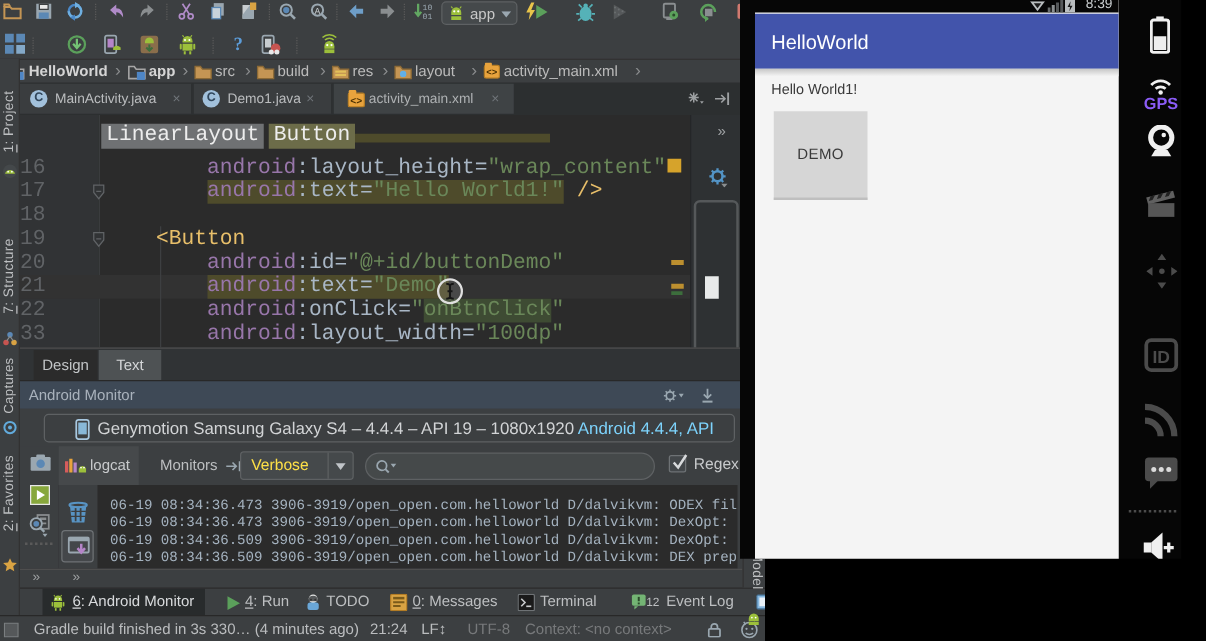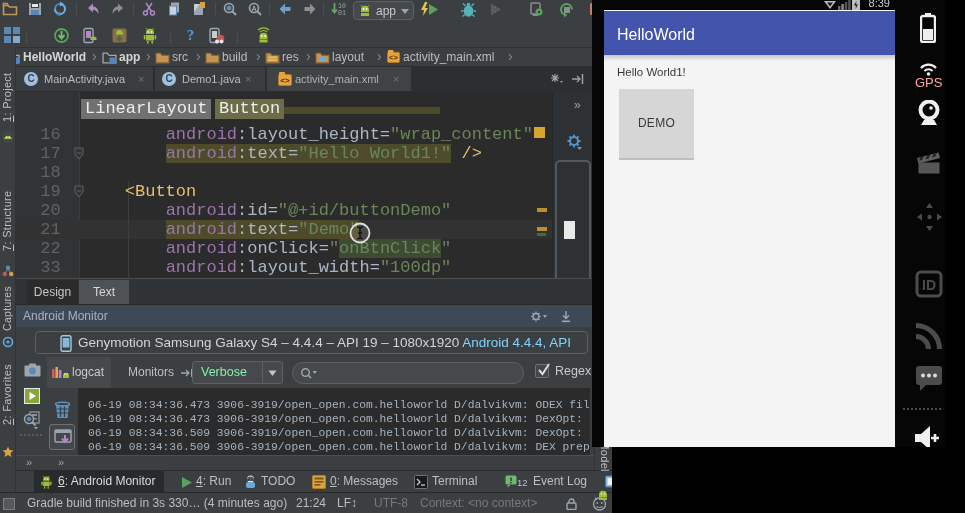--- a/index.html
+++ b/index.html
@@ -267,21 +267,21 @@
       </svg>
     <svg style="position:absolute;right:28px;top:7px" width="13" height="12" viewBox="0 0 13 12">
         <path d="M1 6 L9 6 M6 3 L9 6 L6 9" stroke="#9da0a2" stroke-width="1.3" fill="none"></path>
         <path d="M11.5 1 L11.5 11" stroke="#9da0a2" stroke-width="1.5"></path>
       </svg>
   </div>
 
   <div class="r" id="editor" style="left:16px;top:92px;width:536px;height:186px;background:#2B2B2B;overflow:hidden">
     <style>
       .cl{position:absolute;left:0;width:536px;height:19px;font:17px/19px "Liberation Mono",monospace;white-space:pre;color:#A9B7C6}
-      .ln{position:absolute;left:16px;width:37px;text-align:center;color:#606366;font:17px/19px "Liberation Mono",monospace}
+      .ln{position:absolute;left:0;width:37px;text-align:left;color:#606366;font:17px/19px "Liberation Mono",monospace}
       .pur{color:#9876AA}.grn{color:#6A8759}.tag{color:#E8BF6A}.wh{color:#A9B7C6}
       .hl{background:#4E4B2B}.hl2{background:#3E4B33}
     </style>
 
     <div class="r" style="left:0;top:0;width:63px;height:186px;background:#313335"></div>
     <div class="r" style="left:63px;top:0;width:1px;height:186px;background:#3a3c3e"></div>
 
     <div class="r" style="left:0;top:128.4px;width:536px;height:19px;background:#323232"></div>
 
     <div class="r" style="left:112px;top:89px;width:1px;height:97px;background:#3d3f41"></div>
@@ -386,21 +386,21 @@
       <span style="position:absolute;left:25px;top:0;font-size:12px;color:#C8CACC;line-height:30px">logcat</span>
     </div>
 
     <span style="position:absolute;left:112px;top:0;font-size:12px;color:#BDBFC1;line-height:30px">Monitors</span>
     <svg style="position:absolute;left:164px;top:11px" width="14" height="10" viewBox="0 0 14 10">
         <path d="M1 5 L9 5 M6 2 L9 5 L6 8" stroke="#9AA7B0" stroke-width="1.3" fill="none"></path>
         <rect x="11" y="1" width="1.6" height="8" fill="#9AA7B0"></rect>
       </svg>
 
     <div class="r" style="left:176px;top:4px;width:91px;height:23px;background:#45494B;border:1px solid #5E6163;border-radius:3px">
-      <span style="position:absolute;left:8px;top:0;font-size:12.5px;color:#86efac;line-height:21px">Verbose</span>
+      <span style="position:absolute;left:8px;top:0;font-size:12.5px;color:#fde047;line-height:21px">Verbose</span>
       <div style="position:absolute;right:19px;top:0;width:1px;height:21px;background:#5E6163"></div>
       <svg style="position:absolute;right:5px;top:8px" width="9" height="7" viewBox="0 0 9 7">
           <path d="M0.5 0.5 L8.5 0.5 L4.5 6 Z" fill="#C0C4C8"></path>
         </svg>
     </div>
 
     <div class="r" style="left:276px;top:5px;width:232px;height:22px;background:#45494A;border:1px solid #5E6163;border-radius:11px">
       <svg style="position:absolute;left:7px;top:4px" width="18" height="13" viewBox="0 0 18 13">
           <circle cx="5.5" cy="5.5" r="3.8" fill="none" stroke="#9AA7B0" stroke-width="1.4"></circle>
           <path d="M8.3 8.3 L11 11" stroke="#9AA7B0" stroke-width="1.6"></path>
@@ -661,21 +661,21 @@
     <svg style="position:absolute;left:25px;top:13px" width="16" height="30" viewBox="0 0 16 30">
         <rect x="1" y="3" width="14" height="26" rx="2" fill="none" stroke="#EFEFEF" stroke-width="2.4"></rect>
         <rect x="5" y="0" width="6" height="3" fill="#EFEFEF"></rect>
         <rect x="3" y="16" width="10" height="11" fill="#EFEFEF"></rect>
       </svg>
 
     <svg style="position:absolute;left:23px;top:59px" width="21" height="17" viewBox="0 0 21 17">
         <path d="M3 9 A10 10 0 0 1 18 9 M6.5 12 A6 6 0 0 1 14.5 12" fill="none" stroke="#EFEFEF" stroke-width="2.2"></path>
         <circle cx="10.5" cy="15" r="1.8" fill="#EFEFEF"></circle>
       </svg>
-    <span style="position:absolute;left:20px;top:75px;color:#fca5a5;font-size:13px;font-weight:normal">GPS</span>
+    <span style="position:absolute;left:20px;top:75px;color:#8b5cf6;font-size:13px;font-weight:bold">GPS</span>
 
     <svg style="position:absolute;left:22px;top:100px" width="24" height="28" viewBox="0 0 24 28">
         <circle cx="12" cy="10" r="8.5" fill="none" stroke="#EFEFEF" stroke-width="4"></circle>
         <circle cx="14" cy="8" r="1.8" fill="#EFEFEF"></circle>
         <path d="M7 20 L17 20 L20 25 L4 25 Z" fill="#EFEFEF"></path>
       </svg>
 
     <svg style="position:absolute;left:21px;top:150px" width="26" height="26" viewBox="0 0 26 26">
         <path d="M1 8 L22.5 2.5 L24 8 L2.5 13.5 Z" fill="#606060"></path>
         <path d="M4.5 7 L8 6.1 L6 10 L3 10.8 Z M11 5.4 L14.5 4.5 L12.5 8.4 L9.5 9.2 Z M17.5 3.8 L21 2.9 L19 6.8 L16 7.6 Z" fill="#222"></path>

